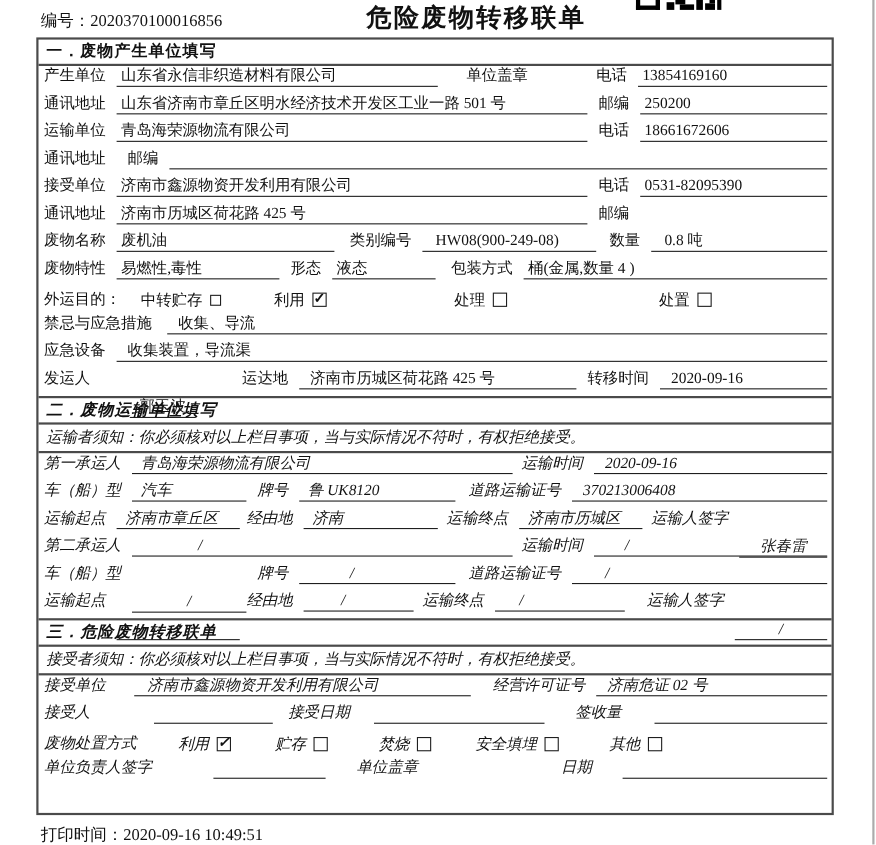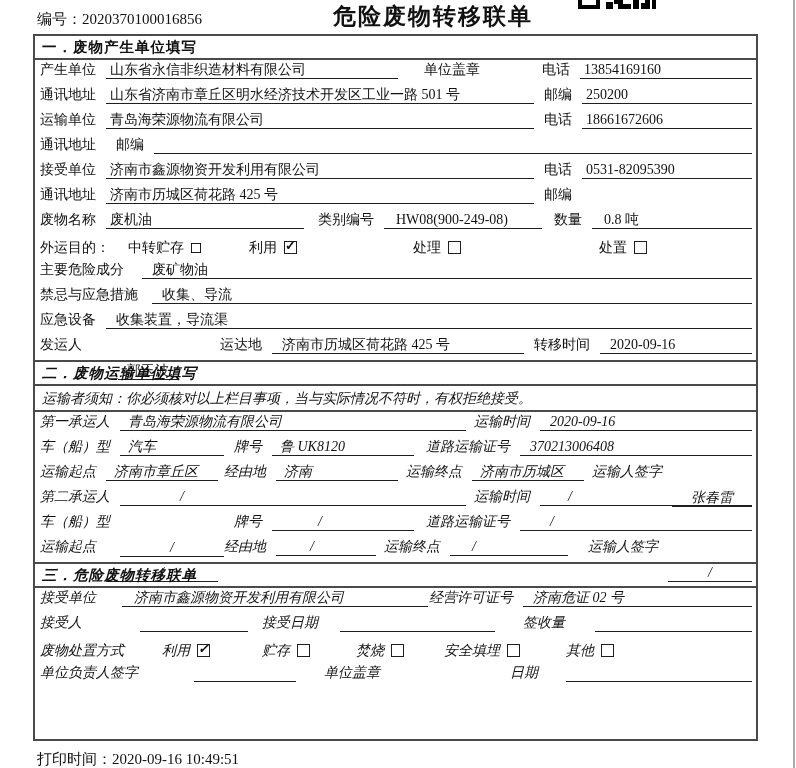--- a/index.html
+++ b/index.html
@@ -105,20 +105,28 @@
 
       <div class="row">
         <span class="lbl">废物名称</span>
         <span class="val" style="width:198px">废机油</span>
         <span class="lbl" style="margin-left:14px">类别编号</span>
         <span class="val" style="width:158px;padding-left:12px">HW08(900-249-08)</span>
         <span class="lbl" style="margin-left:12px">数量</span>
         <span class="val fill" style="padding-left:12px">0.8 吨</span>
       </div>
 
+      <div class="row">
+        <span class="lbl">废物特性</span>
+        <span class="val" style="width:148px">易燃性,毒性</span>
+        <span class="lbl" style="margin-left:10px">形态</span>
+        <span class="val" style="width:94px">液态</span>
+        <span class="lbl" style="margin-left:14px">包装方式</span>
+        <span class="val fill">桶(金属,数量  4 )</span>
+      </div>
 
       <div class="row mid">
         <span class="lbl">外运目的：</span>
         <span class="opt" style="margin-left:8px">
           <span>中转贮存</span>
           <span class="cb small"></span>
         </span>
         <span class="opt" style="margin-left:48px">
           <span>利用</span>
           <span class="cb checked"></span>
@@ -126,24 +134,20 @@
         <span class="opt" style="margin-left:116px">
           <span>处理</span>
           <span class="cb"></span>
         </span>
         <span class="opt" style="margin-left:138px">
           <span>处置</span>
           <span class="cb"></span>
         </span>
       </div>
 
-      <div class="row">
-        <span class="lbl" style="margin-right:18px">主要危险成分</span>
-        <span class="val fill" style="padding-left:10px">废矿物油</span>
-      </div>
 
       <div class="row">
         <span class="lbl" style="margin-right:14px">禁忌与应急措施</span>
         <span class="val fill" style="padding-left:10px">收集、导流</span>
       </div>
 
       <div class="row">
         <span class="lbl">应急设备</span>
         <span class="val fill" style="padding-left:10px">收集装置，导流渠</span>
       </div>
@@ -212,44 +216,45 @@
         <span class="val" style="width:100px;padding-left:34px">/</span>
         <span class="lbl" style="margin-left:8px">运输终点</span>
         <span class="val" style="width:118px;padding-left:22px">/</span>
         <span class="lbl" style="margin-left:20px">运输人签字</span>
         <span class="val fill ctr">/</span>
       </div>
     </div>
 
     <div class="section bt">
       <div class="sec-title">三．危险废物转移联单</div>
+      <div class="notice">接受者须知：你必须核对以上栏目事项，当与实际情况不符时，有权拒绝接受。</div>
 
       <div class="row">
         <span class="lbl">接受单位</span>
         <span class="val" style="width:306px;margin-left:16px;padding-left:12px">济南市鑫源物资开发利用有限公司</span>
-        <span class="lbl" style="margin-left:1px">经营许可证号</span>
+        <span class="lbl" style="margin-left:20px">经营许可证号</span>
         <span class="val fill" style="padding-left:10px">济南危证 02 号</span>
       </div>
 
       <div class="row">
         <span class="lbl">接受人</span>
         <span class="val" style="width:108px;margin-left:48px"></span>
         <span class="lbl" style="margin-left:14px">接受日期</span>
         <span class="val" style="width:155px;margin-left:12px"></span>
         <span class="lbl" style="margin-left:28px">签收量</span>
         <span class="val fill" style="margin-left:20px"></span>
       </div>
 
       <div class="row mid">
         <span class="lbl">废物处置方式</span>
         <span class="opt" style="margin-left:28px">
           <span>利用</span>
           <span class="cb checked"></span>
         </span>
-        <span class="opt" style="margin-left:52px">
+        <span class="opt" style="margin-left:40px">
           <span>贮存</span>
           <span class="cb"></span>
         </span>
         <span class="opt" style="margin-left:46px">
           <span>焚烧</span>
           <span class="cb"></span>
         </span>
         <span class="opt" style="margin-left:40px">
           <span>安全填埋</span>
           <span class="cb"></span>

